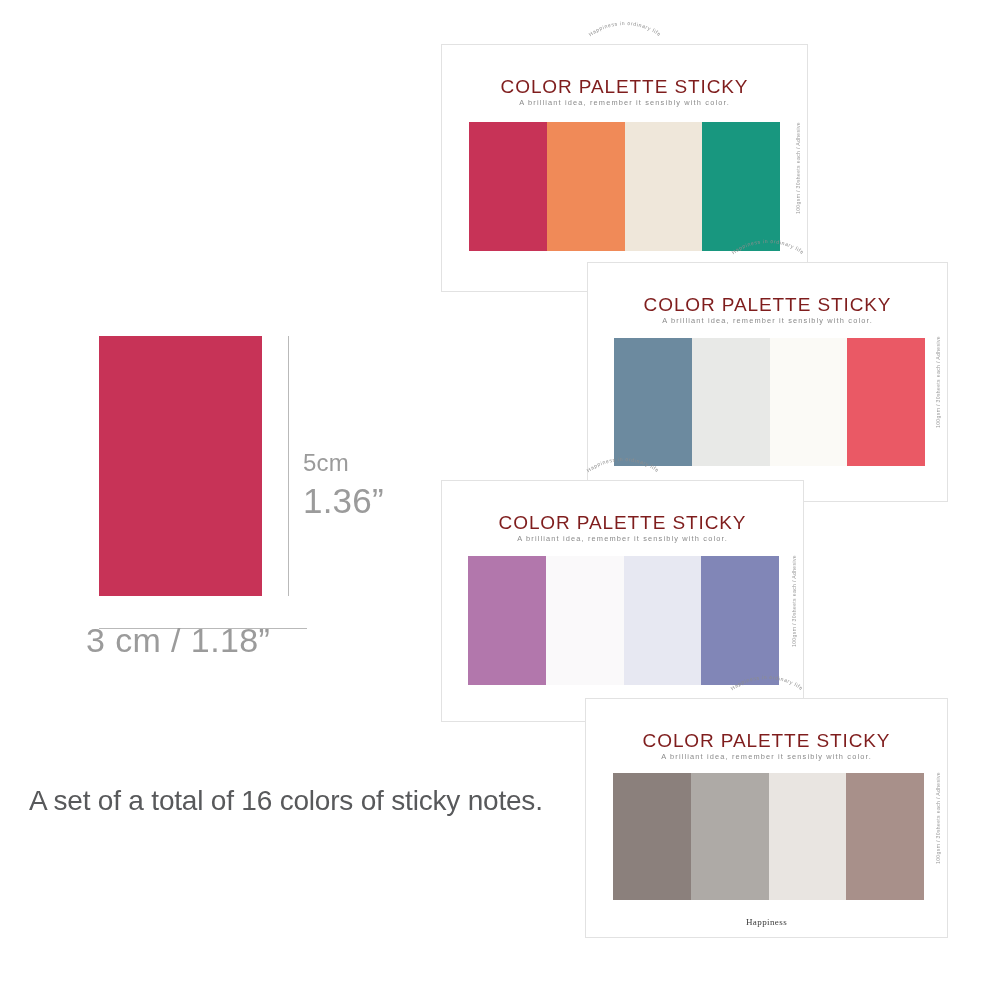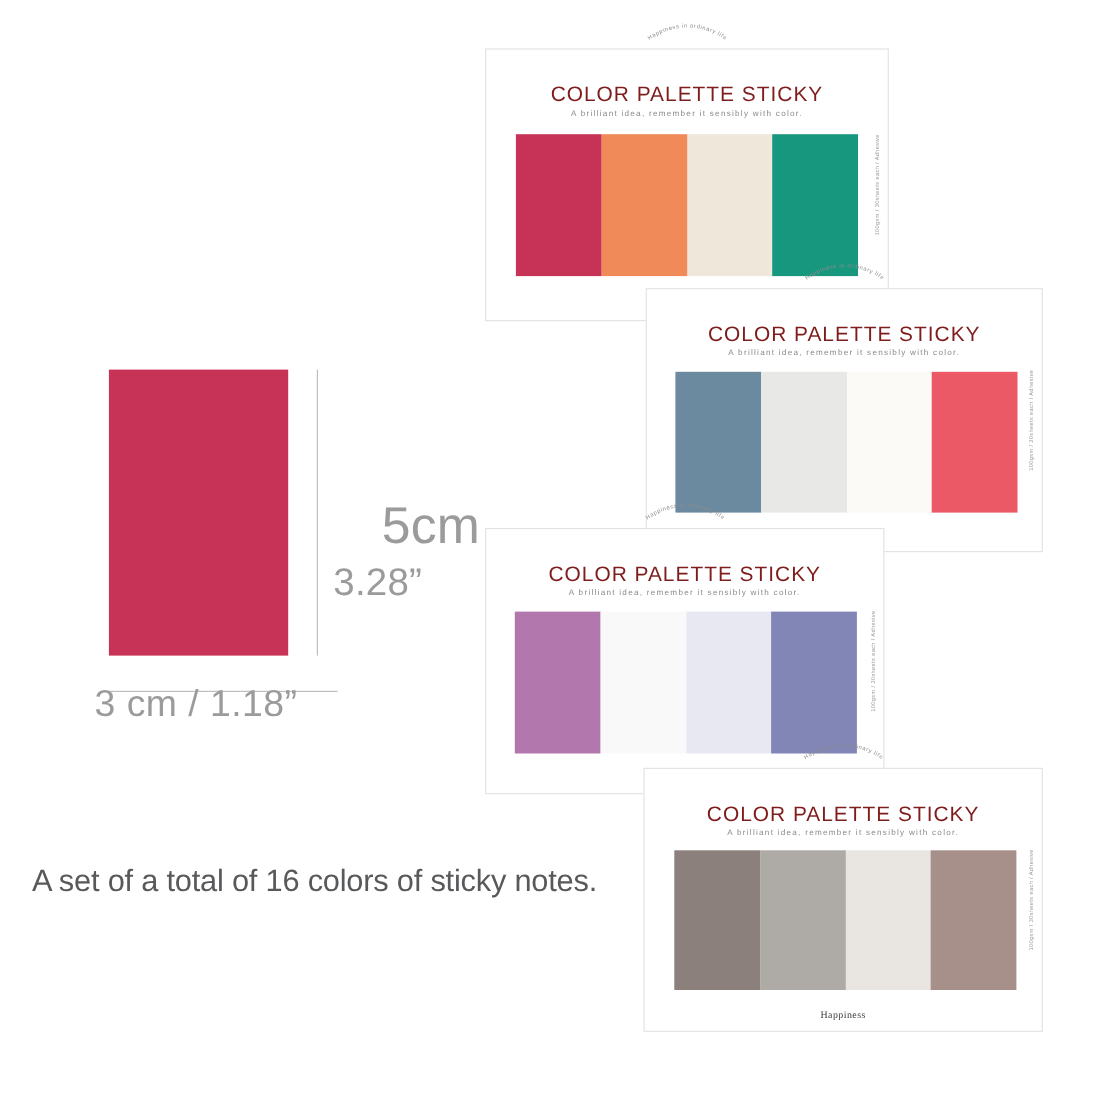--- a/index.html
+++ b/index.html
@@ -33,21 +33,21 @@
     background: #b9b9b9;
   }
 
   #height-labels {
     position: absolute;
     left: 303px; top: 448px;
     color: #9b9b9b;
     font-weight: 300;
     line-height: 1.28;
   }
-  #height-cm  { font-size: 47px; letter-spacing: 0.2px; margin-left: 44px; }
+  #height-cm  { font-size: 24px; letter-spacing: 0.2px; }
   #height-in  { font-size: 35px; letter-spacing: 0.2px; }
 
   #width-rule {
     position: absolute;
     left: 99px; top: 628px;
     width: 208px; height: 1px;
     background: #b9b9b9;
   }
 
   #width-label {
@@ -154,21 +154,21 @@
 <body>
 
 <div id="spec-panel">
 
   <div id="sample-swatch" style="background: rgb(199, 51, 87);"></div>
 
   <div id="height-rule"></div>
 
   <div id="height-labels">
     <div id="height-cm">5cm</div>
-    <div id="height-in">3.28”</div>
+    <div id="height-in">1.36”</div>
   </div>
 
   <div id="width-rule"></div>
   <div id="width-label">3 cm / 1.18”</div>
 
   <div id="caption">A set of a total of 16 colors of sticky notes.</div>
 </div>
 
 <div class="card card-1">
   <div class="card-head">

